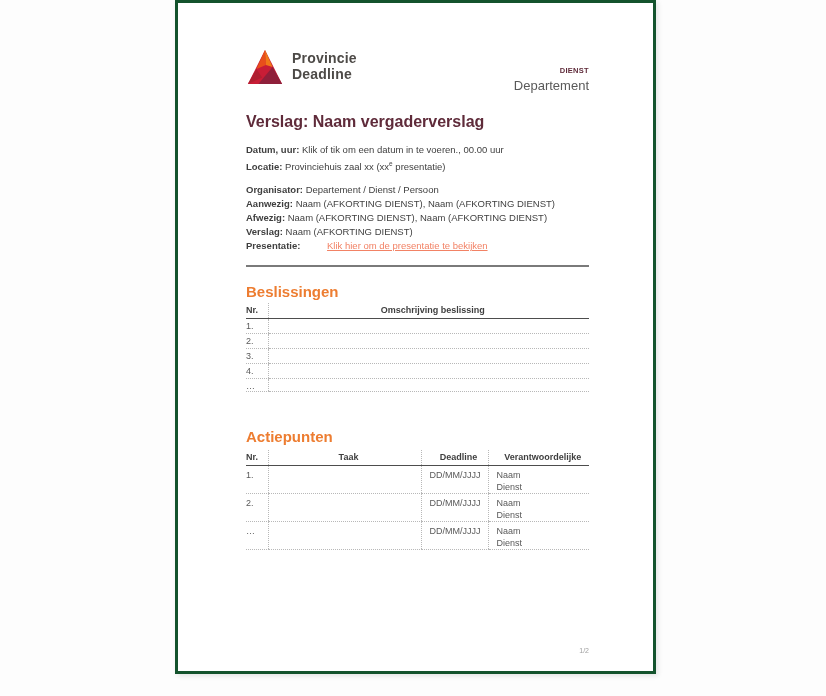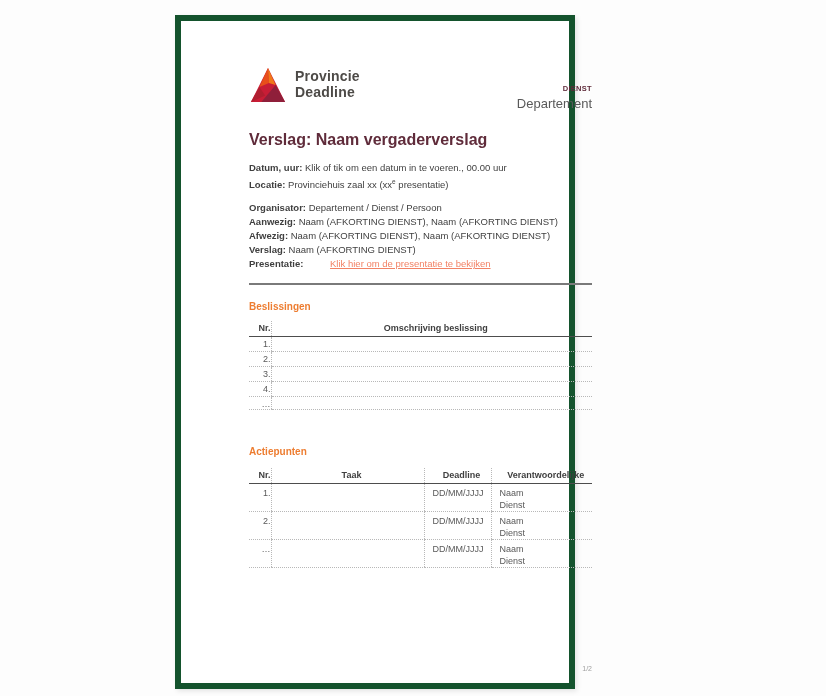--- a/index.html
+++ b/index.html
@@ -1,20 +1,20 @@
 <!DOCTYPE html>
 <html><head>
 <meta charset="utf-8">
 <style>
   * { margin:0; padding:0; box-sizing:border-box; }
   html,body { width:826px; height:696px; background:#ffffff; font-family:"Liberation Sans", sans-serif; }
   .canvas { position:relative; width:826px; height:696px; background:#fdfdfd; overflow:hidden; }
   .page {
-    position:absolute; left:175px; top:15px; width:400px; height:674px;
-    background:#ffffff; border:6px solid #14532d;
+    position:absolute; left:175px; top:0; width:481px; height:674px;
+    background:#ffffff; border:3px solid #14532d;
     box-shadow:2px 2px 5px rgba(0,0,0,0.10);
   }
   .abs { position:absolute; left:68px; width:343px; }
 
   
   .header-row { top:45px; display:flex; justify-content:space-between; align-items:flex-start; }
   .logo { display:flex; align-items:flex-start; }
   .logo svg { width:38px; height:38px; }
   .wordmark { margin-left:8px; margin-top:2px; font-size:14px; line-height:16px; font-weight:600; color:#4d4a47; letter-spacing:0.2px; }
   .dept-block { text-align:right; margin-top:18px; }
@@ -25,29 +25,29 @@
   .title { top:110px; font-size:16px; font-weight:bold; color:#5f2b3a; }
   .meta { top:140px; font-size:9.5px; line-height:14px; color:#3f3f3f; }
   .meta b, .people b { font-weight:bold; color:#3f3f3f; }
   sup { font-size:6.5px; vertical-align:super; }
 
   .people { top:180px; font-size:9.5px; line-height:14px; color:#3f3f3f; }
   .link { color:#f28265; text-decoration:underline; cursor:pointer;padding-left:24px; }
 
   .divider { top:262px; border-top:2px solid #7a7a7a; height:0; }
 
-  .section-heading { font-size:10px; font-weight:bold; color:#ed7d31; }
+  .section-heading { font-size:15px; font-weight:bold; color:#ed7d31; }
   .h-beslissingen { top:280px; }
   .h-actiepunten  { top:425px; }
 
   
   table { border-collapse:collapse; table-layout:fixed; width:343px; font-size:9px; color:#595959; }
   .t-beslissingen { }
   th { font-weight:bold; color:#3f3f3f; text-align:center; padding:2px 0 3px 8px; border-bottom:1.5px solid #4d4d4d; font-size:9px; }
-  th.nr, td.nr { text-align:right; padding-left:0; width:22px; }
+  th.nr, td.nr { text-align:left; padding-left:0; width:22px; }
   th + th, td + td { border-left:1px dotted #b8b8b8; }
   tbody td { border-bottom:1px dotted #b8b8b8; vertical-align:top; padding:2px 0 0 8px; }
   tbody td.nr { padding-left:0; }
   .t-beslissingen { top:300px; }
   .t-beslissingen tbody td { height:15px; }
   .t-beslissingen tbody tr:last-child td { height:13px; }
   .t-actiepunten { top:447px; }
   .t-actiepunten tbody td { height:26px; line-height:12px; padding-top:3px; }
 
   .footer { top:644px; text-align:right; font-size:7px; color:#a0a0a0; }

